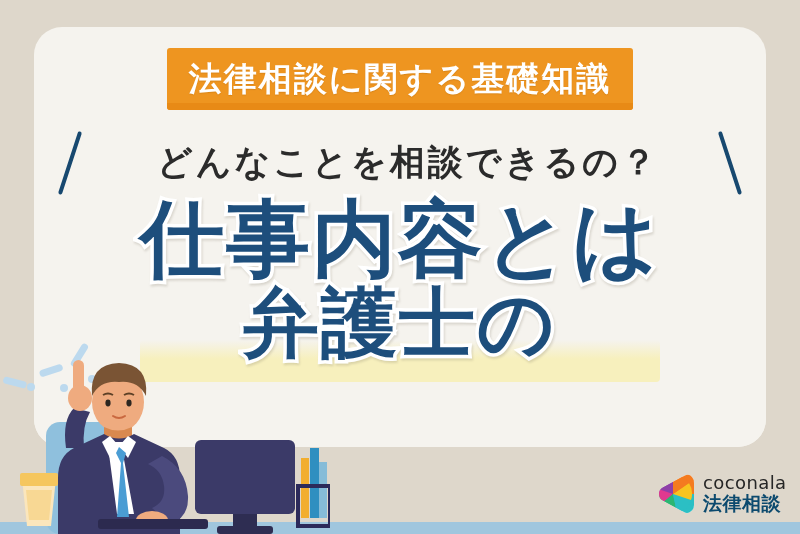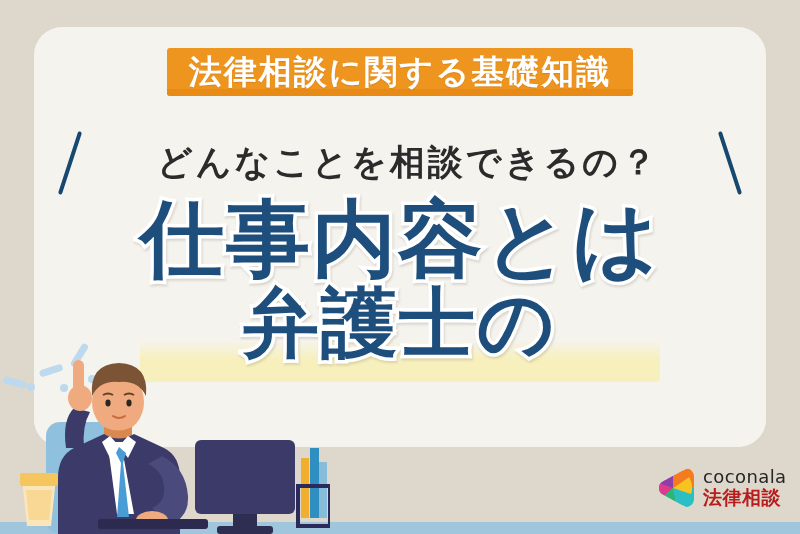--- a/index.html
+++ b/index.html
@@ -23,21 +23,21 @@
     background:#f5f3ee; border-radius:28px;
   }
   
   .wall{
     position:absolute; left:34px; top:380px; width:732px; height:67px;
     background:#f5f3ee; border-bottom-left-radius:28px; border-bottom-right-radius:28px;
   }
 
   
   .banner{
-    position:absolute; left:167px; top:48px; width:466px; height:48px;
+    position:absolute; left:167px; top:48px; width:466px; height:62px;
     background:#ee9520; border-radius:3px;
     display:flex; align-items:center; justify-content:center;
   }
   .banner::after{
     content:""; position:absolute; left:0; bottom:0; width:100%; height:7px;
     background:#e88a16; border-bottom-left-radius:3px; border-bottom-right-radius:3px;
   }
   .banner-text{
     position:relative; z-index:2;
     color:#ffffff; font-size:33px; font-weight:bold; letter-spacing:2px;
@@ -86,31 +86,31 @@
   }
   .title-1{ font-size:76px; }
   .title-2{ font-size:84px; margin-top:-4px; }
 
   
   .char{ position:absolute; left:0; top:330px; width:330px; height:204px; z-index:7; }
 
   
   .logo{
     position:absolute; left:652px; top:468px; height:46px;
-    display:flex; align-items:flex-start; gap:9px; z-index:9;
+    display:flex; align-items:flex-end; gap:9px; z-index:9;
   }
   .logo-mark{ width:42px; height:40px; flex:none; }
   .logo-text{ display:flex; flex-direction:column; justify-content:center; }
   .logo-name{
     font-family:"DejaVu Sans", sans-serif;
     font-size:18px; color:#262626; letter-spacing:.4px; line-height:1.05;
   }
   .logo-sub{
     font-family:"DejaVu Sans", sans-serif;
-    font-size:19px; font-weight:bold; color:#b91c1c; letter-spacing:.5px; line-height:1.1;
+    font-size:19px; font-weight:bold; color:#0c4a6e; letter-spacing:.5px; line-height:1.1;
   }
 </style>
 </head>
 <body>
 
 <div id="stage">
 
   <div class="bg-upper"></div>
   <div class="bg-lower"></div>
 

